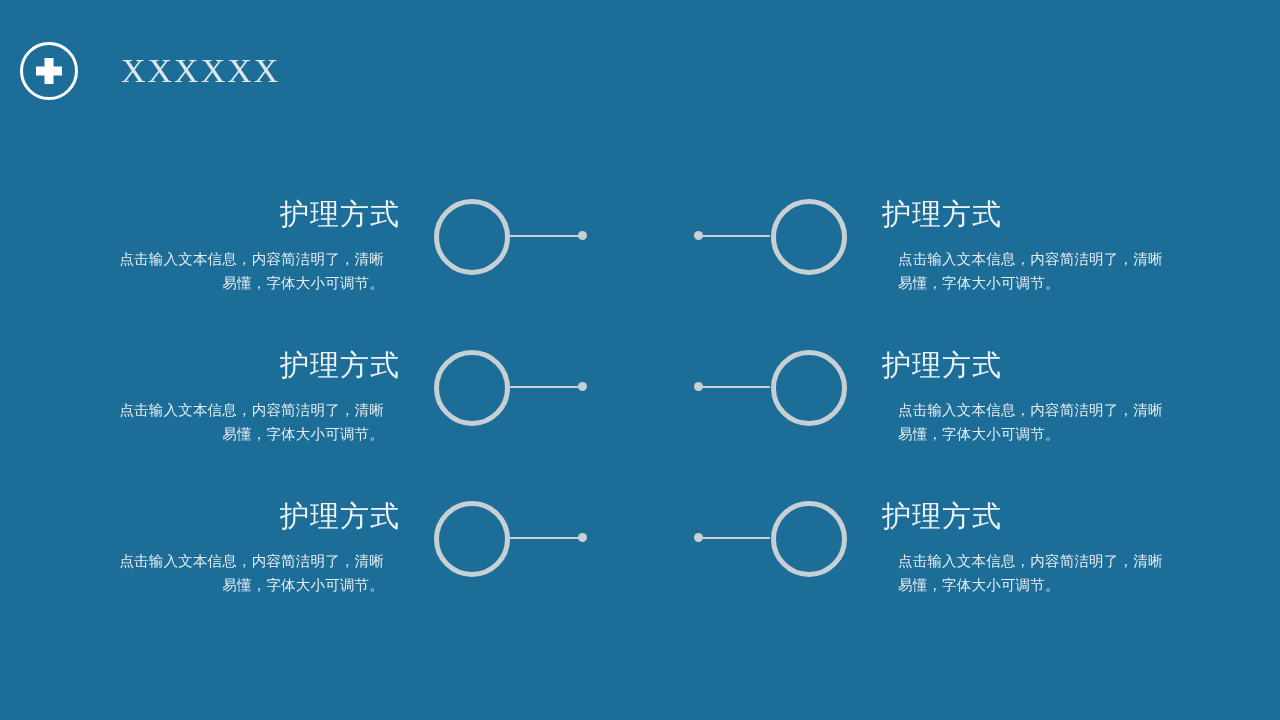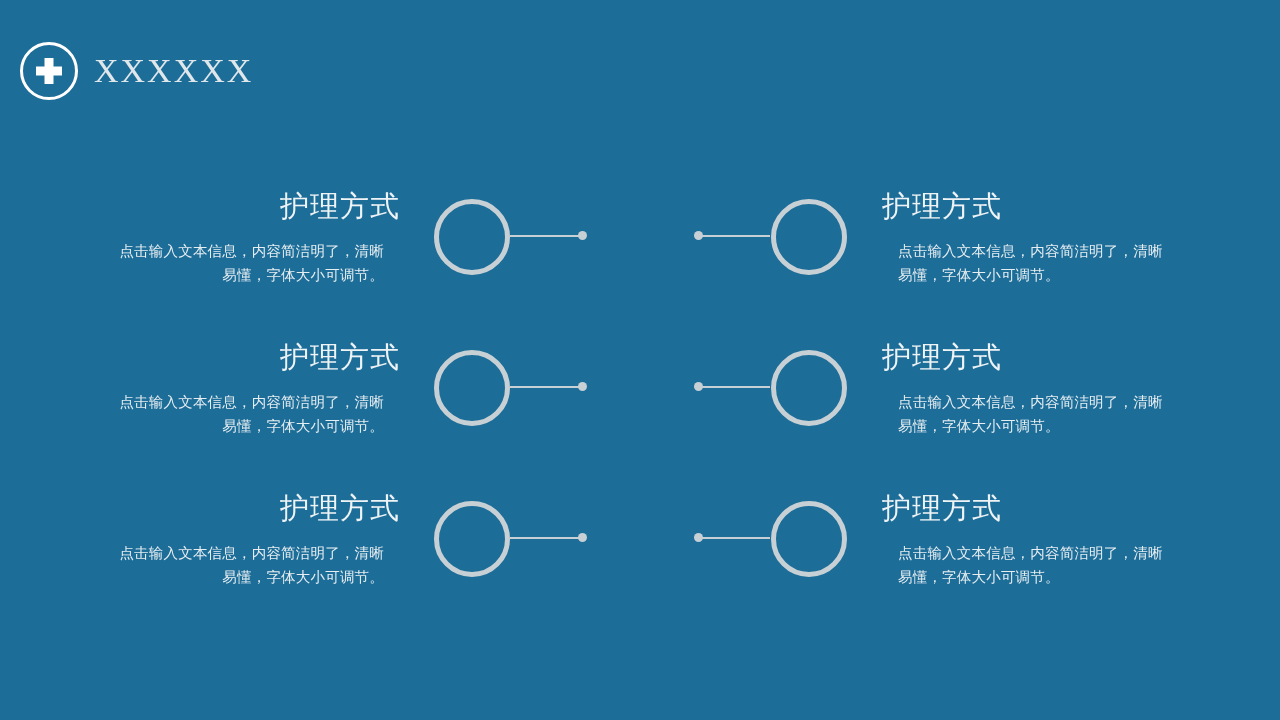--- a/index.html
+++ b/index.html
@@ -48,21 +48,21 @@
   .logo-mark .cross-h {
     position: absolute;
     left: 50%;
     top: 50%;
     width: 26px;
     height: 9px;
     background: #ffffff;
     transform: translate(-50%, -50%);
   }
   .logo-title {
-    margin-left: 16px;
+    margin-left: 43px;
     color: #dfe7ea;
     font-family: "Liberation Serif", serif;
     font-size: 34px;
     letter-spacing: 2px;
     line-height: 1;
     white-space: nowrap;
   }
 
   
   .content {
@@ -121,21 +121,21 @@
   }
   .block.right {
     left: 882px;
     text-align: left;
   }
   .block-title {
     color: #eef3f5;
     font-family: "Liberation Serif", serif;
     font-size: 29px;
     line-height: 1.25;
-    margin: 4px 0 10px 0;
+    margin: 12px 0 10px 0;
     letter-spacing: 1px;
   }
   .block-desc {
     color: #e7eef1;
     font-family: "Liberation Sans", sans-serif;
     font-size: 14.5px;
     line-height: 1.65;
     margin: 16px;
     letter-spacing: 0.2px;
   }

